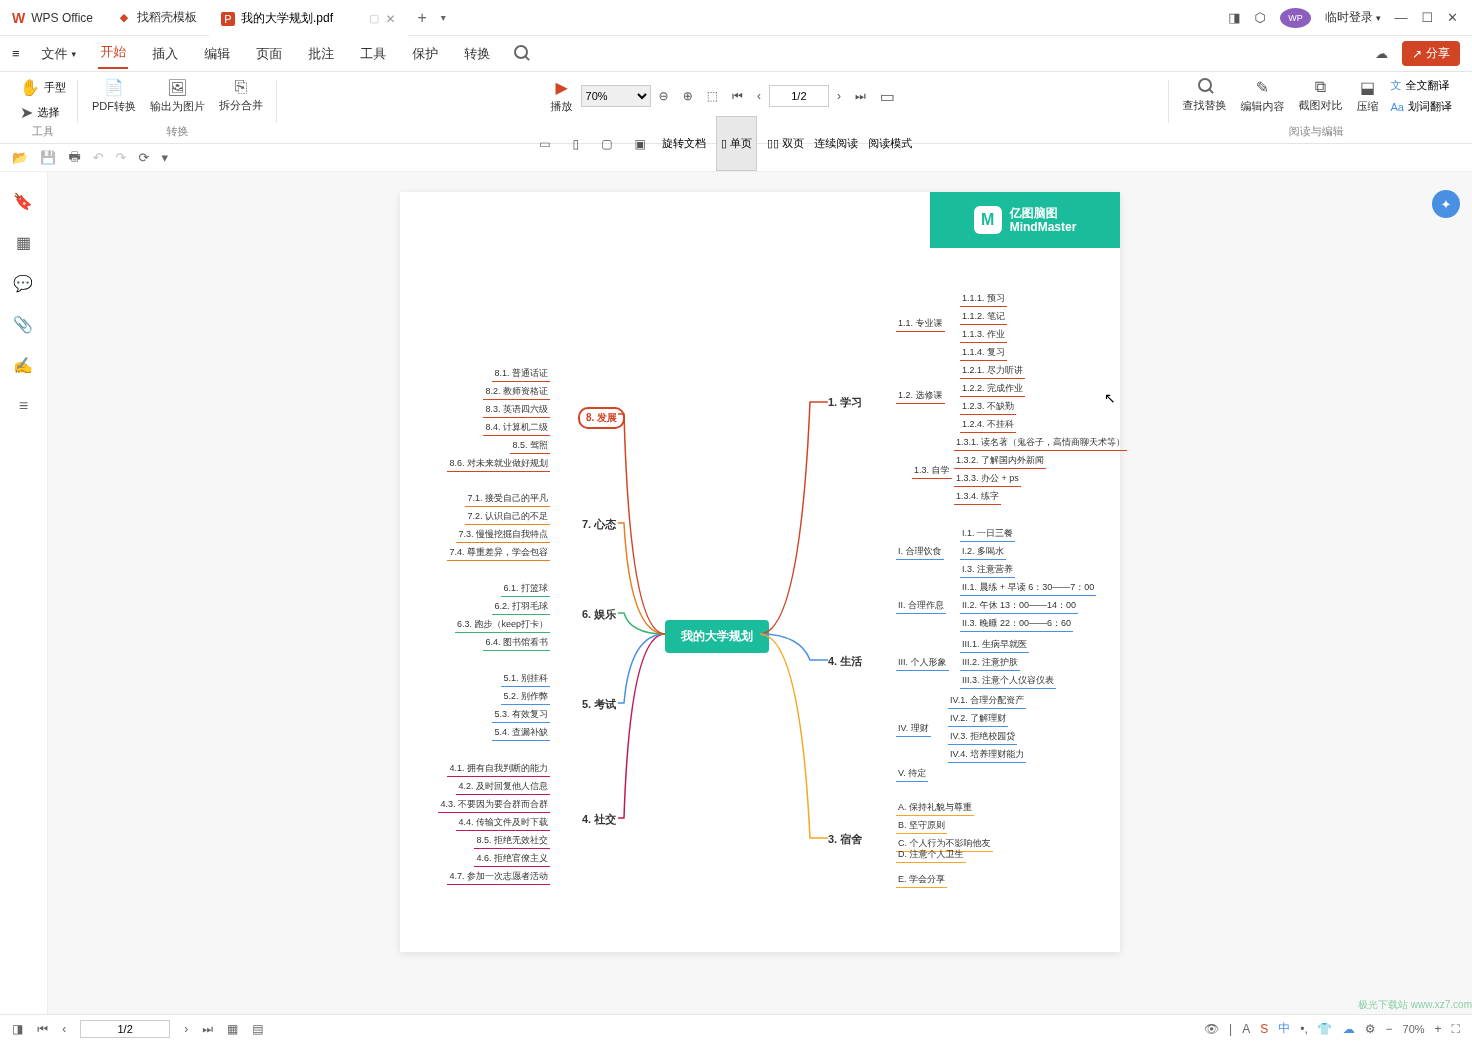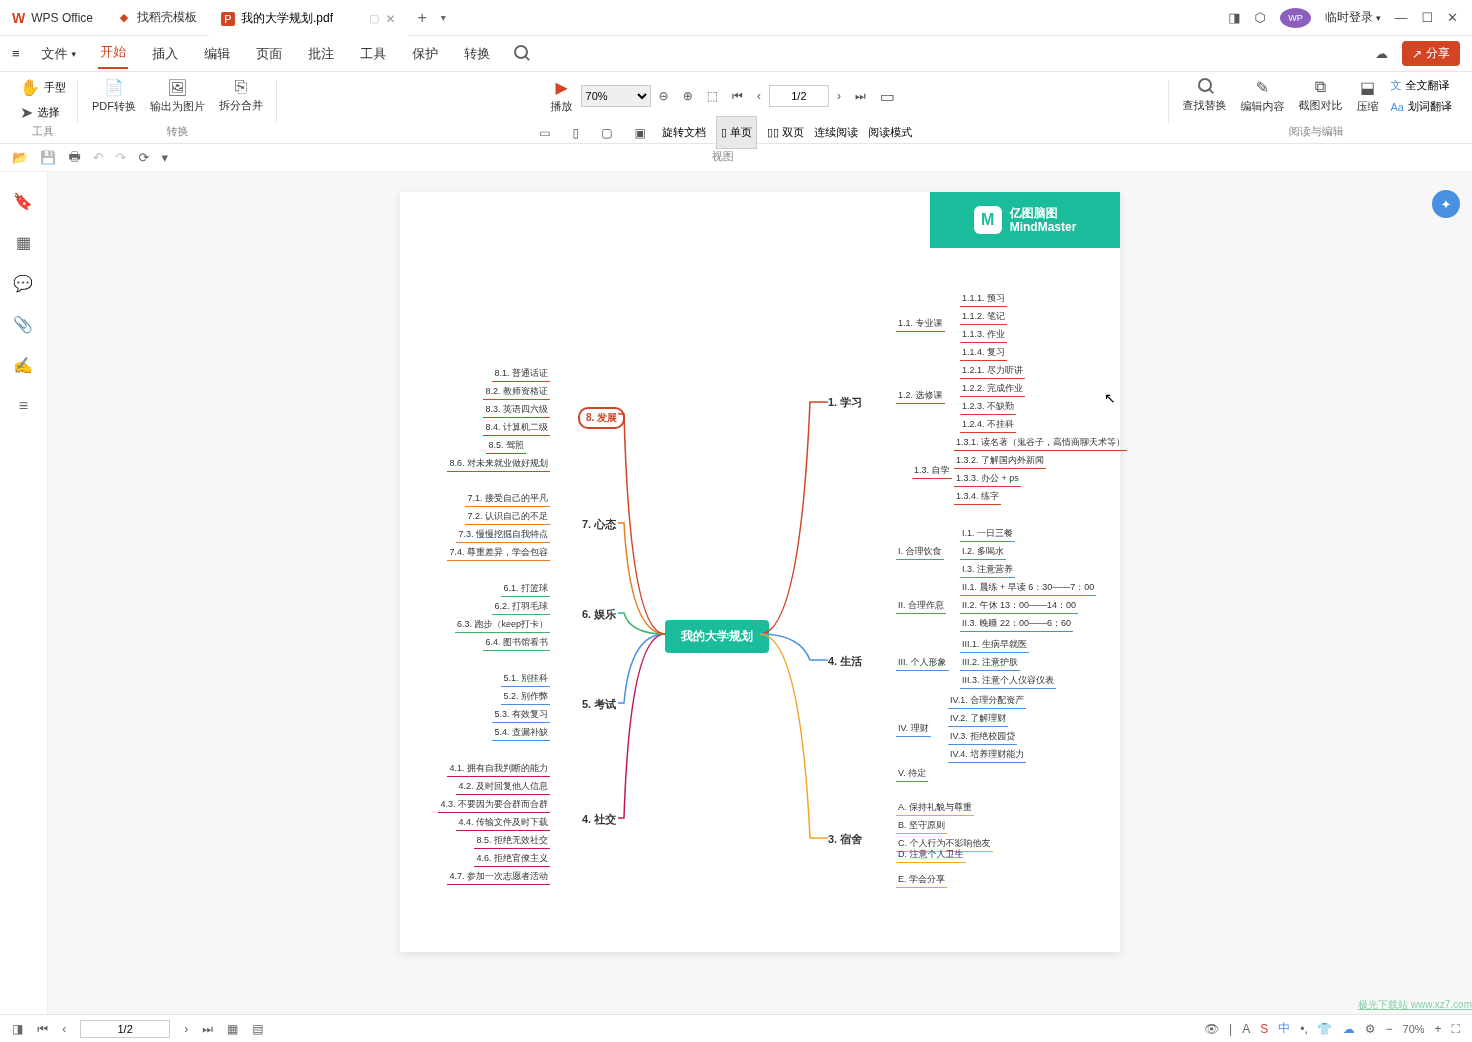--- a/index.html
+++ b/index.html
@@ -53,22 +53,22 @@
 .ul-node { border-bottom:1px solid; padding:0 2px 1px; }
 .center-node { background:#1abc9c; color:#fff; padding:8px 16px; font-size:12px; font-weight:bold; border-radius:4px; }
 .box-node { border:2px solid; padding:2px 6px; border-radius:10px; font-size:10px; font-weight:bold; }
 .branch { font-size:11px; font-weight:bold; color:#333; }
 .right-float { position:absolute; right:12px; top:190px; width:28px; height:28px; background:#4a90e2; border-radius:50%; display:flex; align-items:center; justify-content:center; color:#fff; font-size:13px; cursor:pointer; }
 .statusbar { height:28px; border-top:1px solid #e5e5e5; display:flex; align-items:center; padding:0 12px; font-size:11px; color:#666; }
 .sb-left { display:flex; align-items:center; gap:14px; }
 .sb-right { margin-left:auto; display:flex; align-items:center; gap:10px; }
 .sb-icon { cursor:pointer; font-size:12px; color:#666; }
 .sb-page-input { width:90px; height:18px; text-align:center; font-size:11px; border:1px solid #ccc; }
-.watermark-corner { position:absolute; right:0; bottom:30px; font-size:10px; color:#3cb371; opacity:.6;text-decoration:underline; }
-.pview-btn { border:1px solid #ccc; padding:8px 4px; font-size:11px; }
+.watermark-corner { position:absolute; right:0; bottom:30px; font-size:10px; color:#3cb371; opacity:.6; }
+.pview-btn { border:1px solid #ccc; padding:19px 4px; font-size:11px; }
 .pview-active { background:#e8e8e8; }
 svg.connector { position:absolute; top:0; left:0; pointer-events:none; }
 .loupe { display:inline-block; width:14px; height:14px; border:2px solid #666; border-radius:50%; position:relative; }
 .loupe::after { content:""; position:absolute; width:6px; height:2px; background:#666; transform:rotate(45deg); bottom:-2px; right:-4px; }
 .cursor-arrow { position:absolute; top:390px; left:1104px; font-size:14px; color:#000; pointer-events:none; }
 </style>
 </head>
 <body>
 
 <div class="titlebar">
@@ -303,21 +303,21 @@
         <div class="node ul-node" style="left:496px;top:549px;border-color:#f5a623">A. 保持礼貌与尊重</div>
         <div class="node ul-node" style="left:496px;top:567px;border-color:#f5a623">B. 坚守原则</div>
         <div class="node ul-node" style="left:496px;top:585px;border-color:#f5a623">C. 个人行为不影响他友</div>
         <div class="node ul-node" style="left:496px;top:596px;border-color:#f5a623">D. 注意个人卫生</div>
         <div class="node ul-node" style="left:496px;top:621px;border-color:#f5a623">E. 学会分享</div>
 
         <div class="node ul-node" style="right:570px;top:115px;border-color:#d14424">8.1. 普通话证</div>
         <div class="node ul-node" style="right:570px;top:133px;border-color:#d14424">8.2. 教师资格证</div>
         <div class="node ul-node" style="right:570px;top:151px;border-color:#d14424">8.3. 英语四六级</div>
         <div class="node ul-node" style="right:570px;top:169px;border-color:#d14424">8.4. 计算机二级</div>
-        <div class="node ul-node" style="right:594px;top:187px;border-color:#d14424">8.5. 驾照</div>
+        <div class="node ul-node" style="right:570px;top:187px;border-color:#d14424">8.5. 驾照</div>
         <div class="node ul-node" style="right:570px;top:205px;border-color:#d14424">8.6. 对未来就业做好规划</div>
 
         <div class="node ul-node" style="right:570px;top:240px;border-color:#e67e22">7.1. 接受自己的平凡</div>
         <div class="node ul-node" style="right:570px;top:258px;border-color:#e67e22">7.2. 认识自己的不足</div>
         <div class="node ul-node" style="right:570px;top:276px;border-color:#e67e22">7.3. 慢慢挖掘自我特点</div>
         <div class="node ul-node" style="right:570px;top:294px;border-color:#e67e22">7.4. 尊重差异，学会包容</div>
 
         <div class="node ul-node" style="right:570px;top:330px;border-color:#3cb371">6.1. 打篮球</div>
         <div class="node ul-node" style="right:570px;top:348px;border-color:#3cb371">6.2. 打羽毛球</div>
         <div class="node ul-node" style="right:570px;top:366px;border-color:#3cb371">6.3. 跑步（keep打卡）</div>

